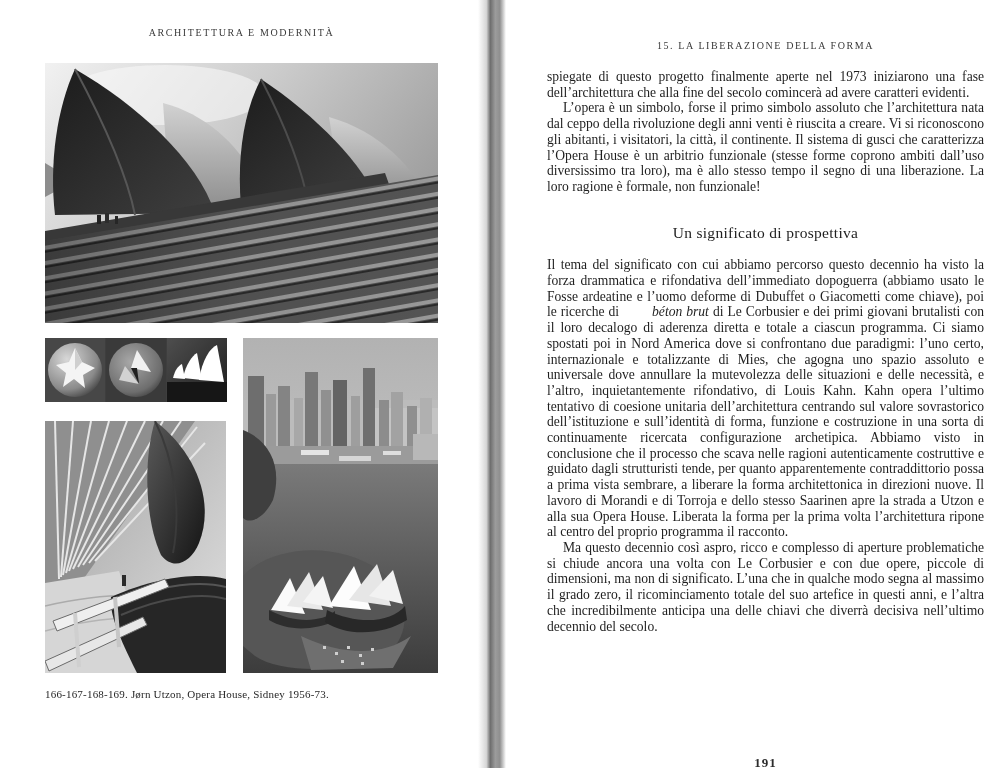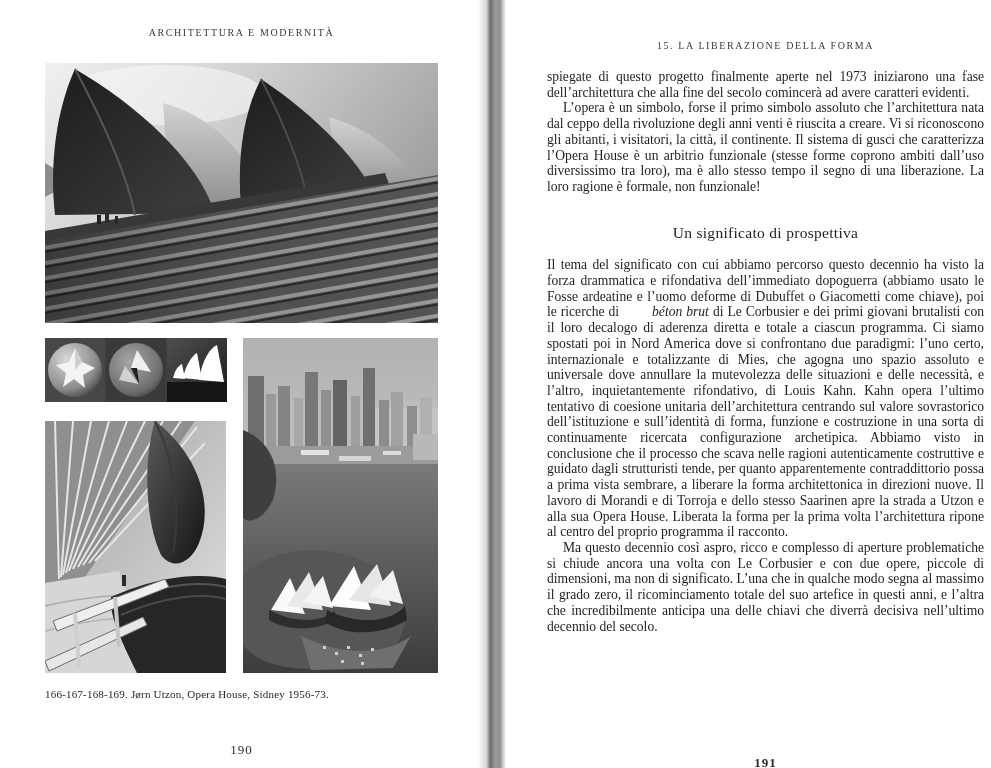--- a/index.html
+++ b/index.html
@@ -277,21 +277,20 @@
             <rect x="116" y="316" width="3" height="3"></rect>
           <rect x="128" y="310" width="3" height="3"></rect>
             <rect x="98" y="322" width="3" height="3"></rect>
           <rect x="118" y="324" width="3" height="3"></rect>
         </g>
       </svg>
     </div>
 
     <div class="caption">166-167-168-169. Jørn Utzon, Opera House, Sidney 1956-73.</div>
 
-    <div class="page-number left">190</div>
   </div>
 
   <div class="gutter"></div>
 
   <div class="page-right">
 
     <div class="running-head right">15. LA LIBERAZIONE DELLA FORMA</div>
 
     <div class="text-block">
       <p>spiegate di questo progetto finalmente aperte nel 1973 iniziarono una fase dell’architettura che alla fine del secolo comincerà ad avere caratteri evidenti.</p>

